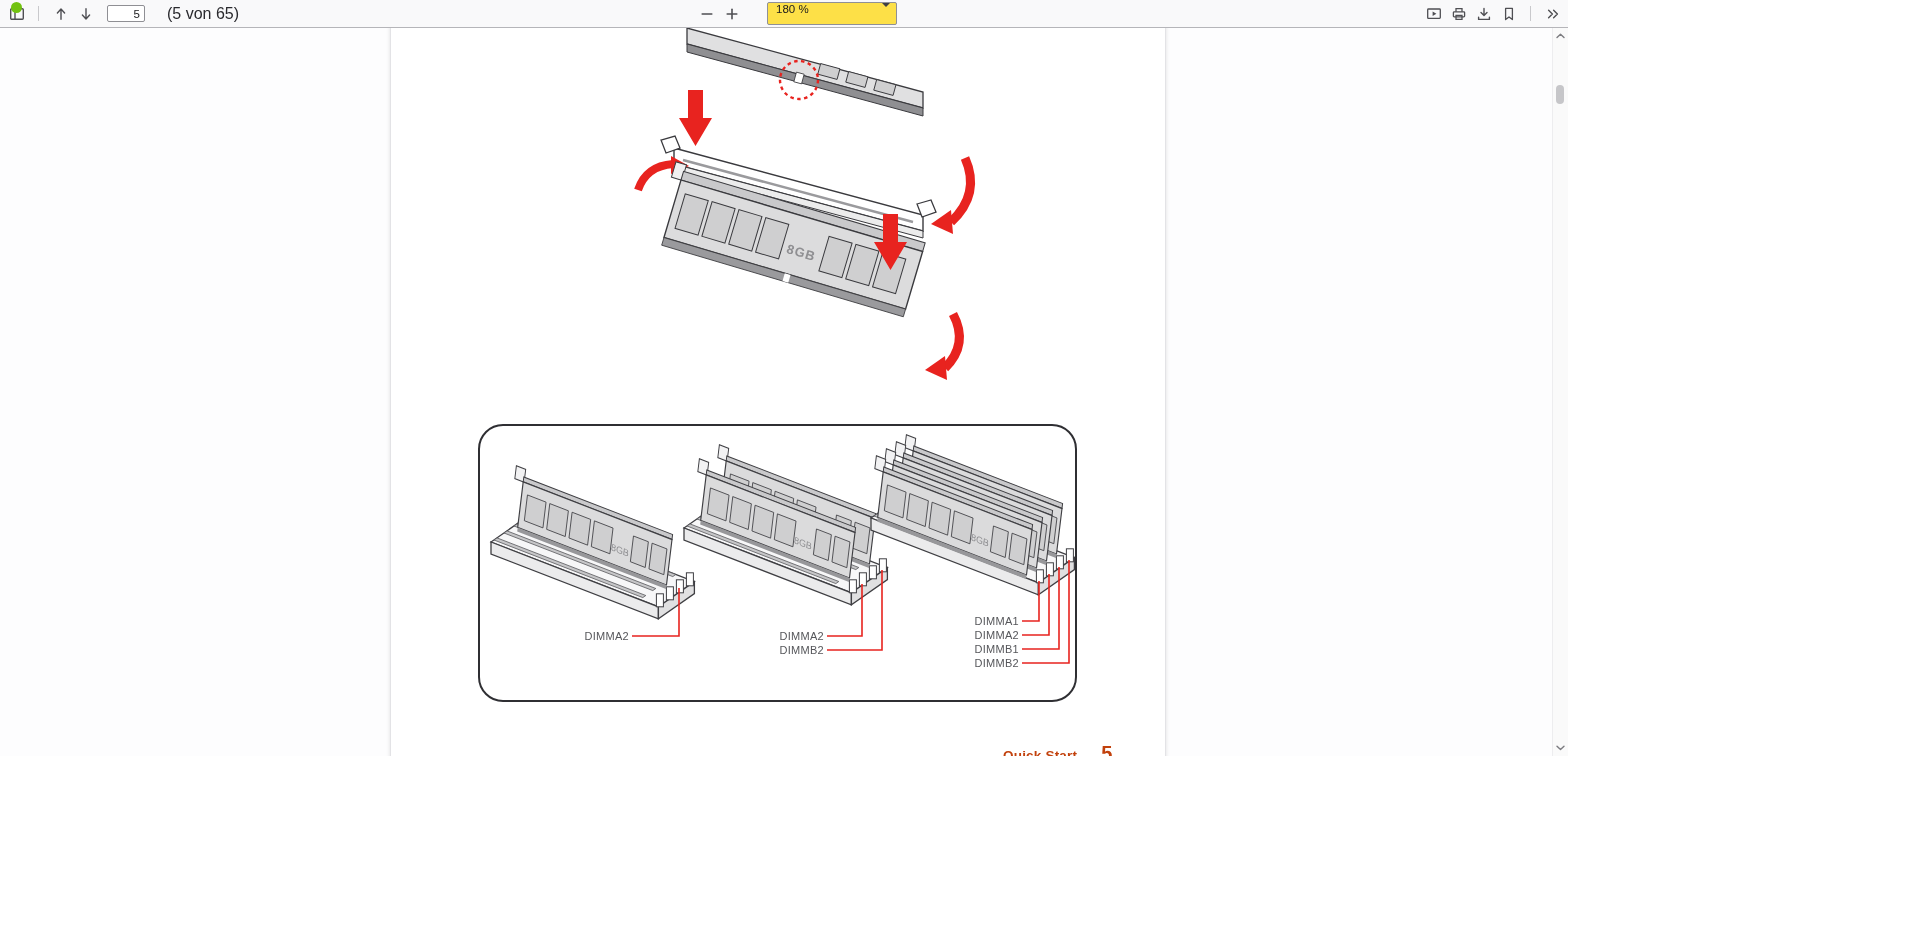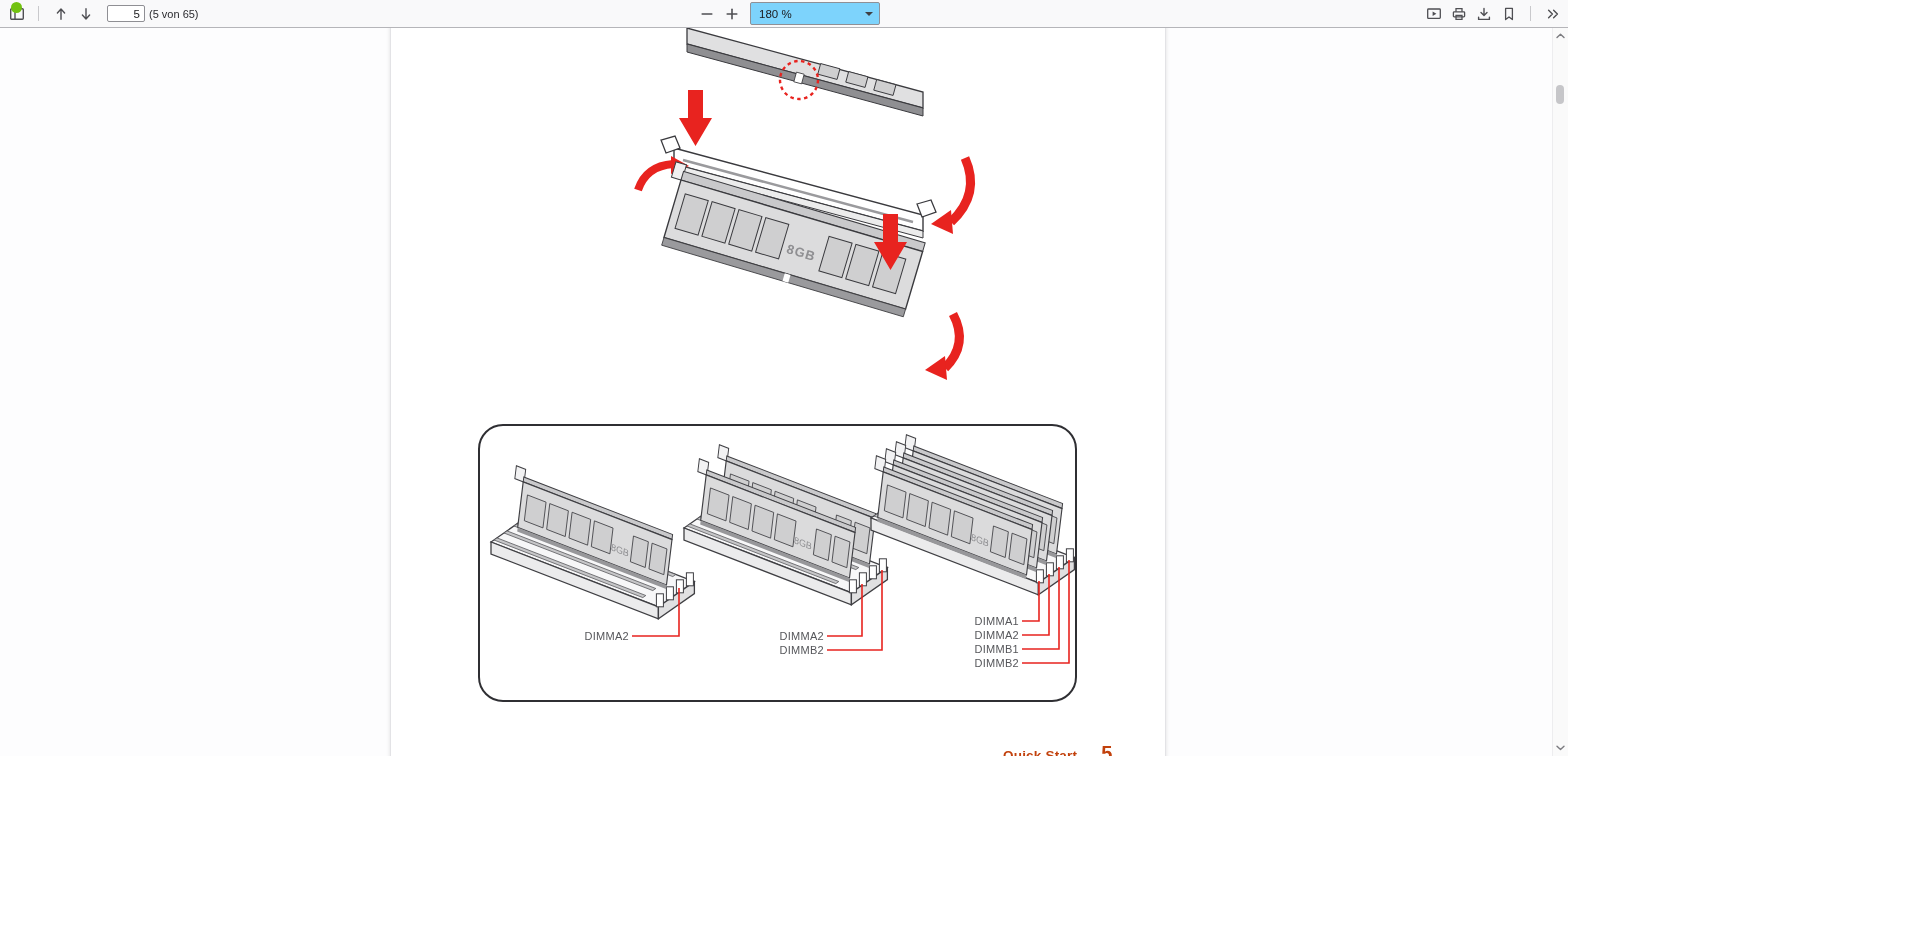--- a/index.html
+++ b/index.html
@@ -11,23 +11,23 @@
   .tb-left{position:absolute;left:4px;top:0;height:27px;display:flex;align-items:center;}
   .tb-center{position:absolute;left:694px;top:0;height:27px;display:flex;align-items:center;}
   .tb-right{position:absolute;right:3px;top:0;height:27px;display:flex;align-items:center;}
   .tb-btn{width:25px;height:25px;display:flex;align-items:center;justify-content:center;
           background:none;border:0;padding:0;}
   .tb-sep{width:1px;height:15px;background:#c9c9cc;margin:0 9px;}
   .icon{display:flex;}
   .pageinput{width:30px;height:15px;border:1px solid #8f8f94;border-radius:2px;background:#fff;
              font-family:"Liberation Sans",sans-serif;font-size:11.5px;text-align:right;
              padding:0 4px 0 2px;margin-left:9px;color:#1a1a1c;}
-  .pagecount{font-size:11px;color:#2a2a2e;margin-left:4px;white-space:nowrap;}
-  .zoomselect{width:114px;height:21px;margin-left:6px;background:#7dd3fc;border:1px solid #8f9096;
-              border-radius:2px;display:flex;align-items:center;font-size:11.5px;color:#1a1a1c;
+  .pagecount{font-size:16px;color:#2a2a2e;margin-left:22px;white-space:nowrap;}
+  .zoomselect{width:114px;height:21px;margin-left:23px;background:#fde047;border:1px solid #8f9096;
+              border-radius:2px;display:flex;font-size:11.5px;color:#1a1a1c;
               padding:0 6px 0 8px;justify-content:space-between;}
   .chev-down{width:0;height:0;border-left:4px solid transparent;border-right:4px solid transparent;
              border-top:4.5px solid #3f3f43;}
   .greendot{position:absolute;left:11px;top:2px;width:11px;height:11px;border-radius:50%;
             background:#72c211;z-index:9;}
   
   .viewer{position:absolute;left:0;top:27px;right:15px;bottom:0;background:#fdfdfe;overflow:hidden;}
   .pdfpage{position:absolute;left:390px;top:-6px;width:774px;height:790px;background:#fff;
            border:1px solid #e3e3e6;box-shadow:0 1px 4px rgba(0,0,0,0.12);}
   .pagesvg{position:absolute;left:0;top:6px;}

